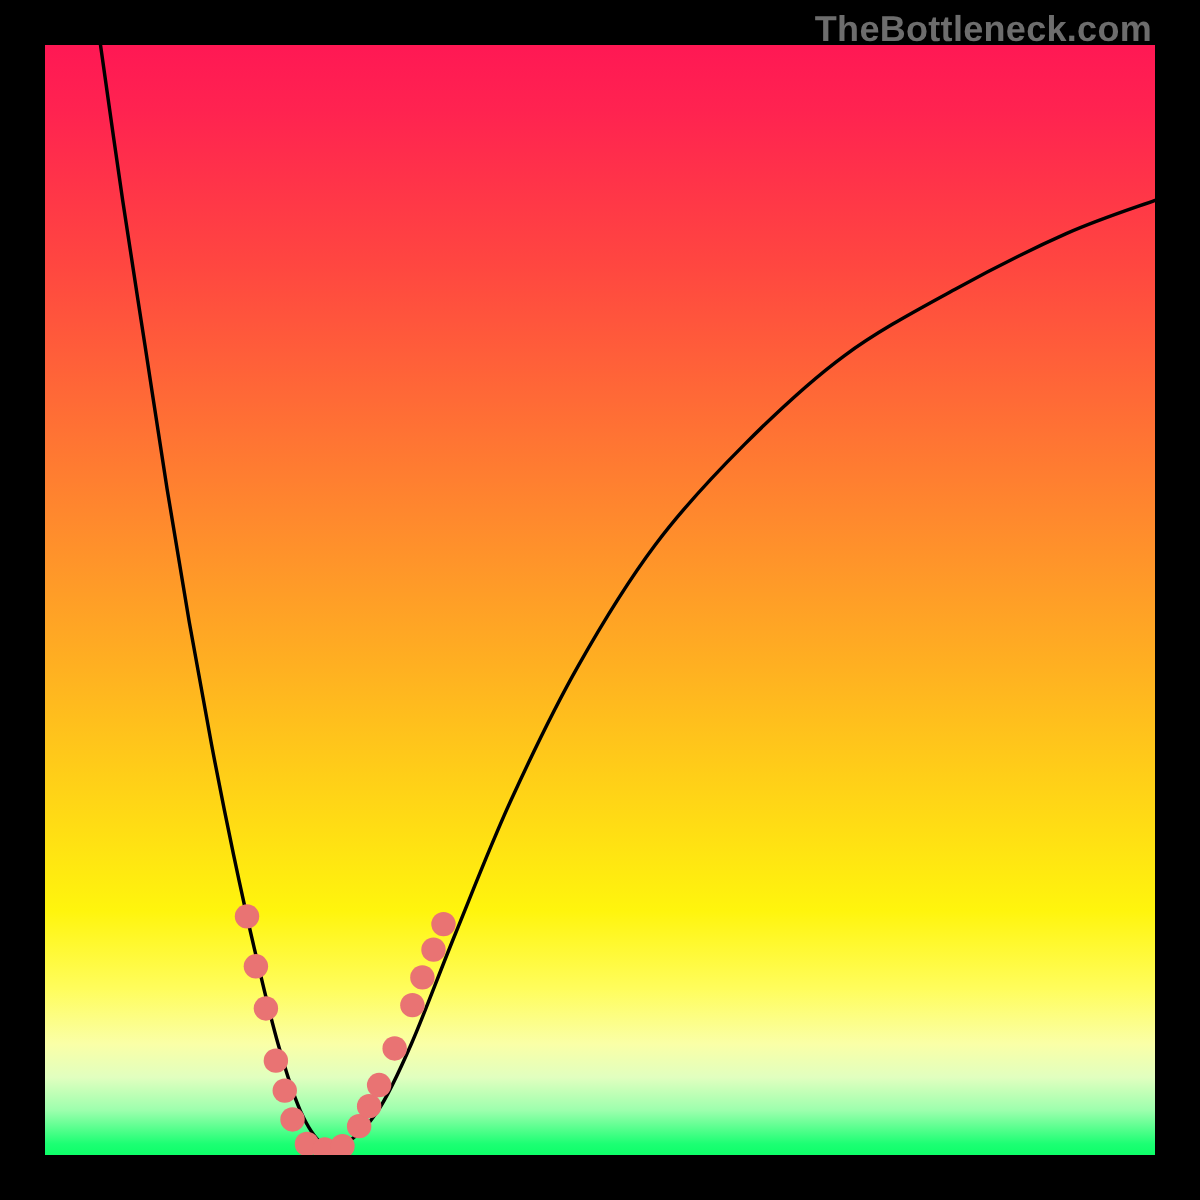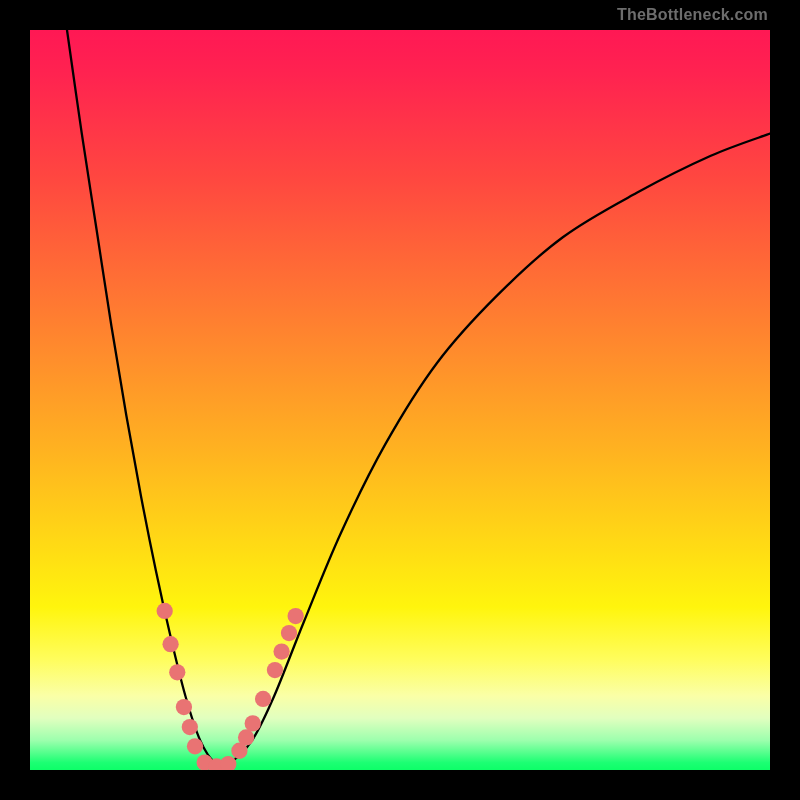--- a/index.html
+++ b/index.html
@@ -38,21 +38,21 @@
       #e1ffbf 93%,
       #9cffad 96%,
       #1cff73 99%,
       #0dff68 100%);
   }
   .watermark {
     position: absolute;
     top: 6px;
     right: 32px;
     font-family: Arial, Helvetica, sans-serif;
-    font-size: 16px;
+    font-size: 24px;
     font-weight: 600;
     color: #6d6d6d;
     letter-spacing: 0.2px;
     user-select: none;
   }
   svg.curve {
     position: absolute;
     left: 0;
     top: 0;
     width: 740px;

